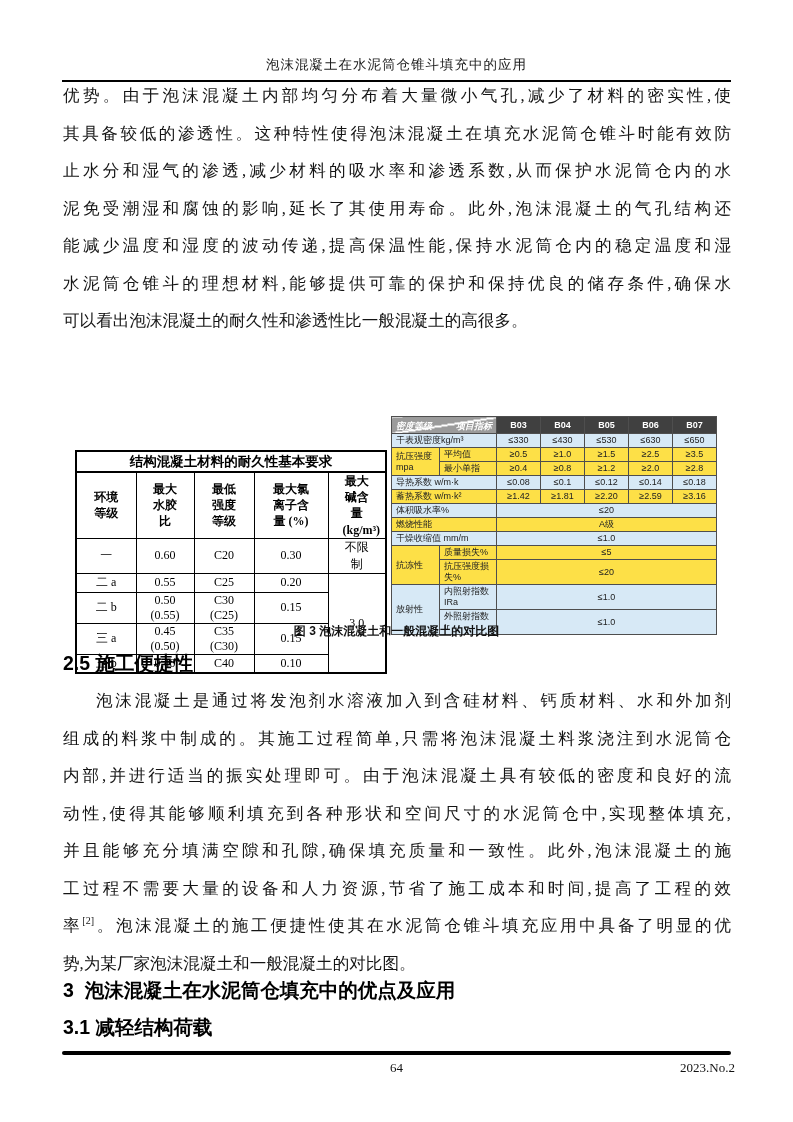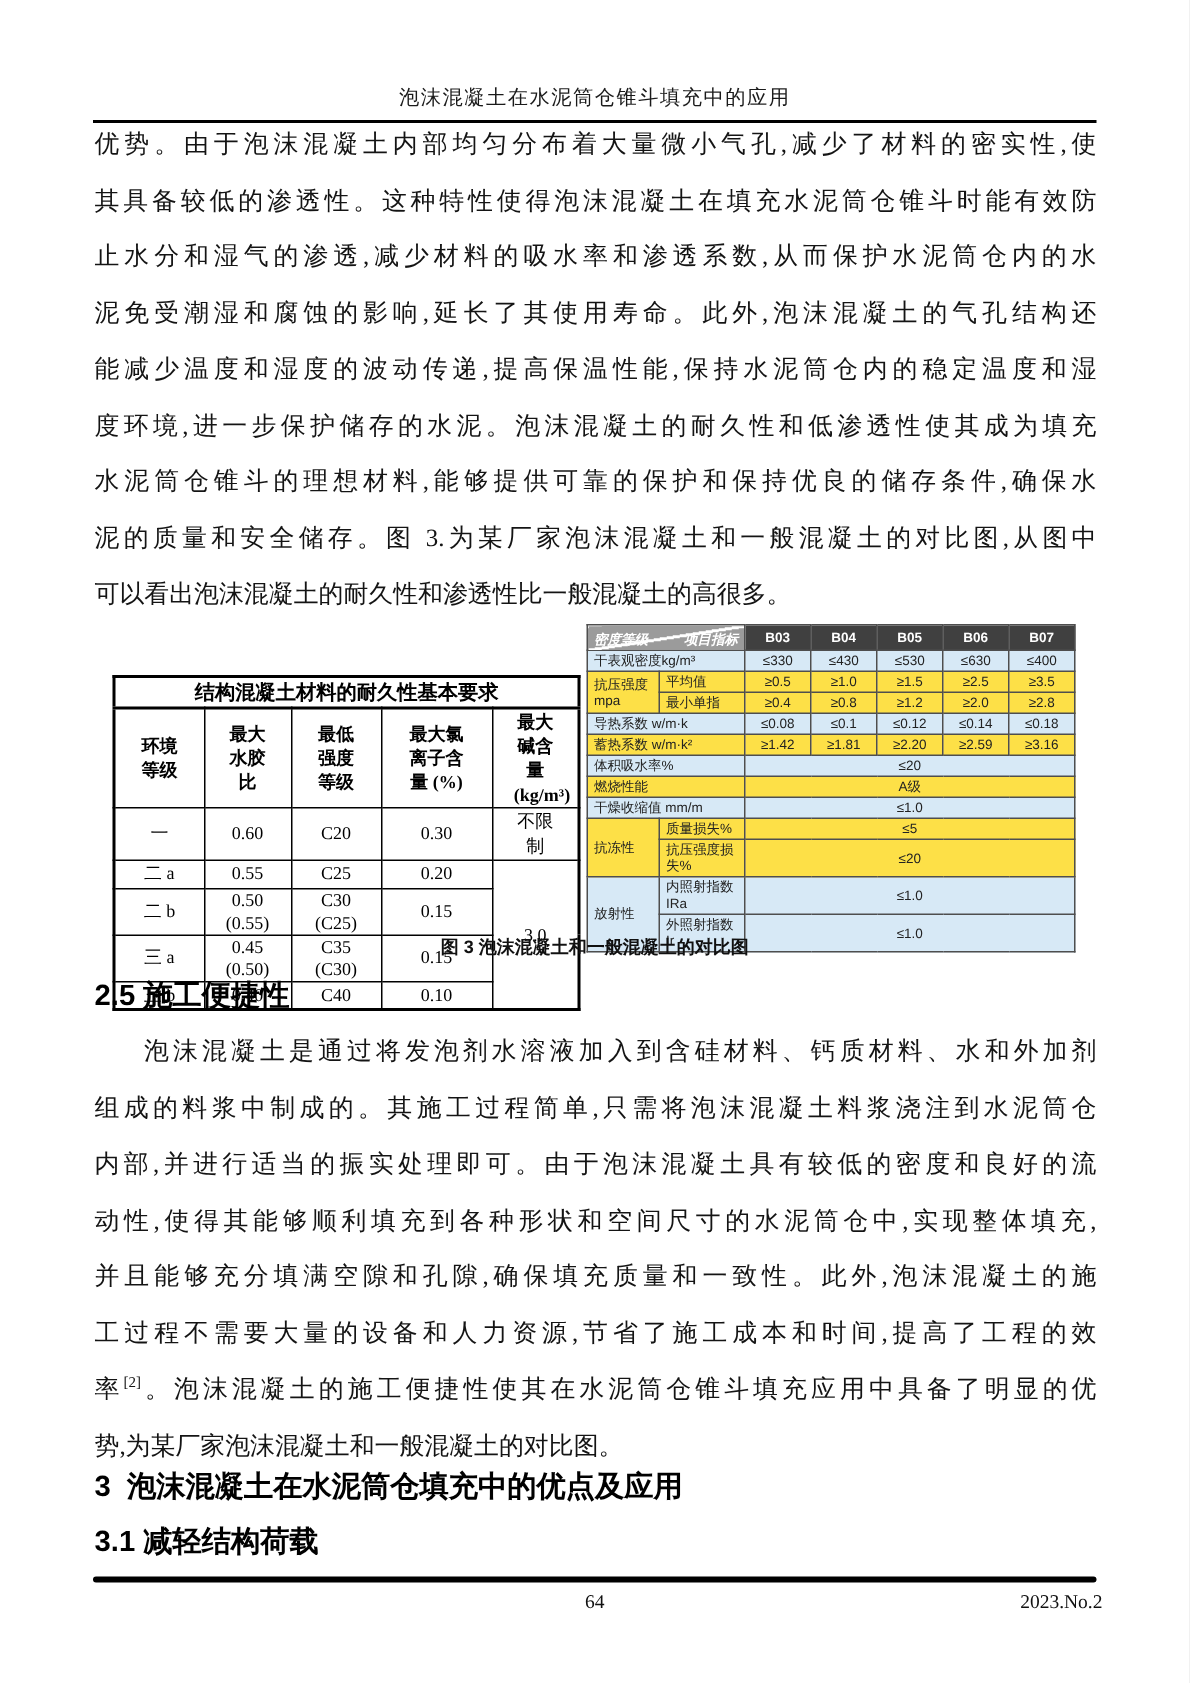--- a/index.html
+++ b/index.html
@@ -88,23 +88,21 @@
 
   <div class="head-title">泡沫混凝土在水泥筒仓锥斗填充中的应用</div>
   <div class="head-rule"></div>
 
   <div class="para p1">
     <div class="bline">优势。由于泡沫混凝土内部均匀分布着大量微小气孔,减少了材料的密实性,使</div>
     <div class="bline">其具备较低的渗透性。这种特性使得泡沫混凝土在填充水泥筒仓锥斗时能有效防</div>
     <div class="bline">止水分和湿气的渗透,减少材料的吸水率和渗透系数,从而保护水泥筒仓内的水</div>
     <div class="bline">泥免受潮湿和腐蚀的影响,延长了其使用寿命。此外,泡沫混凝土的气孔结构还</div>
     <div class="bline">能减少温度和湿度的波动传递,提高保温性能,保持水泥筒仓内的稳定温度和湿</div>
-    <div class="bline">度环境,进一步保护储存的水泥。泡沫混凝土的耐久性和低渗透性使其成为填充</div>
     <div class="bline">水泥筒仓锥斗的理想材料,能够提供可靠的保护和保持优良的储存条件,确保水</div>
-    <div class="bline">泥的质量和安全储存。图 3.为某厂家泡沫混凝土和一般混凝土的对比图,从图中</div>
     <div class="bline last">可以看出泡沫混凝土的耐久性和渗透性比一般混凝土的高很多。</div>
   </div>
 
   <div class="lt-wrap">
     <table class="lt">
       <colgroup>
           <col style="width:60px">
           <col style="width:58px">
           <col style="width:60px">
           <col style="width:74px">
@@ -179,21 +177,21 @@
         <td class="hd">B05</td>
         <td class="hd">B06</td>
         <td class="hd">B07</td>
       </tr>
       <tr>
         <td class="lbl tint" colspan="2">干表观密度kg/m³</td>
         <td class="tint">≤330</td>
         <td class="tint">≤430</td>
         <td class="tint">≤530</td>
         <td class="tint">≤630</td>
-        <td class="tint">≤400</td>
+        <td class="tint">≤650</td>
       </tr>
       <tr>
         <td class="lbl" rowspan="2">抗压强度 mpa</td>
         <td class="lbl">平均值</td>
         <td>≥0.5</td>
         <td>≥1.0</td>
         <td>≥1.5</td>
         <td>≥2.5</td>
         <td>≥3.5</td>
       </tr>

